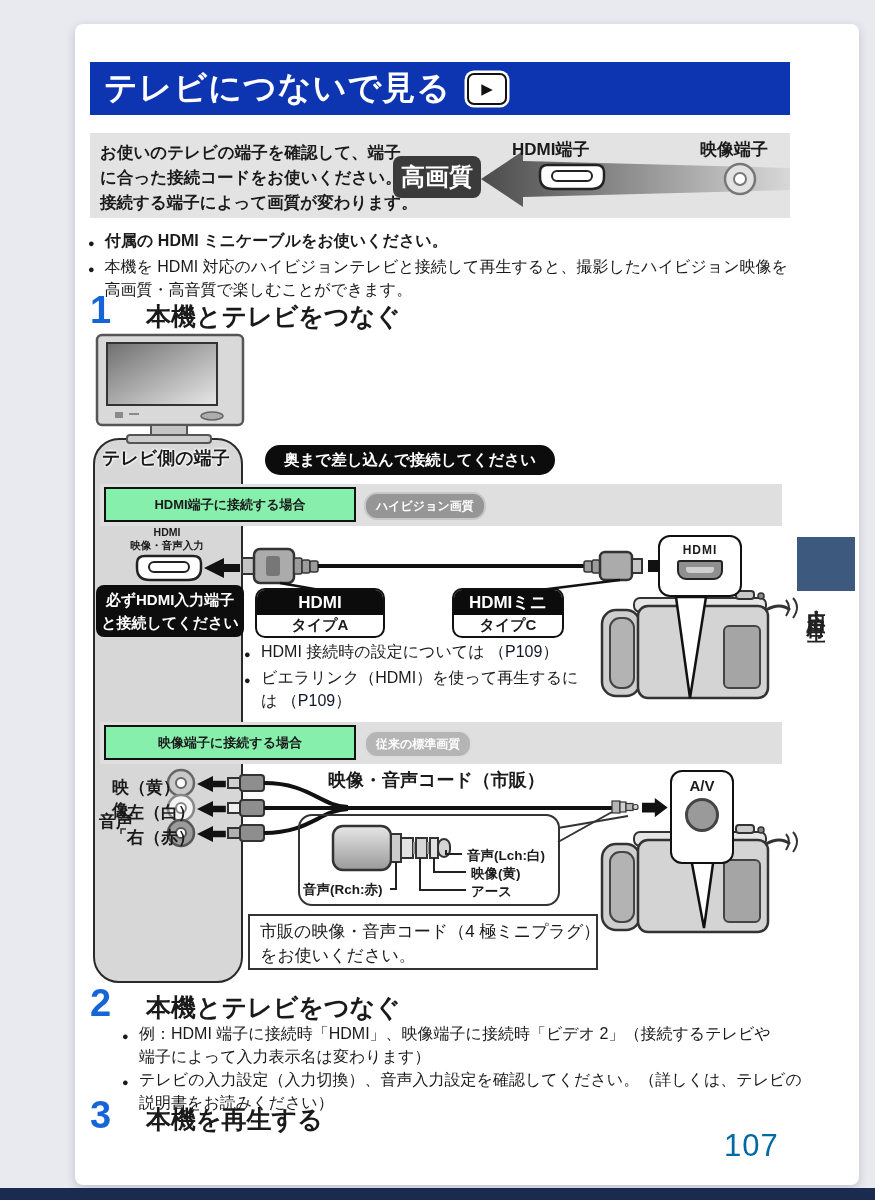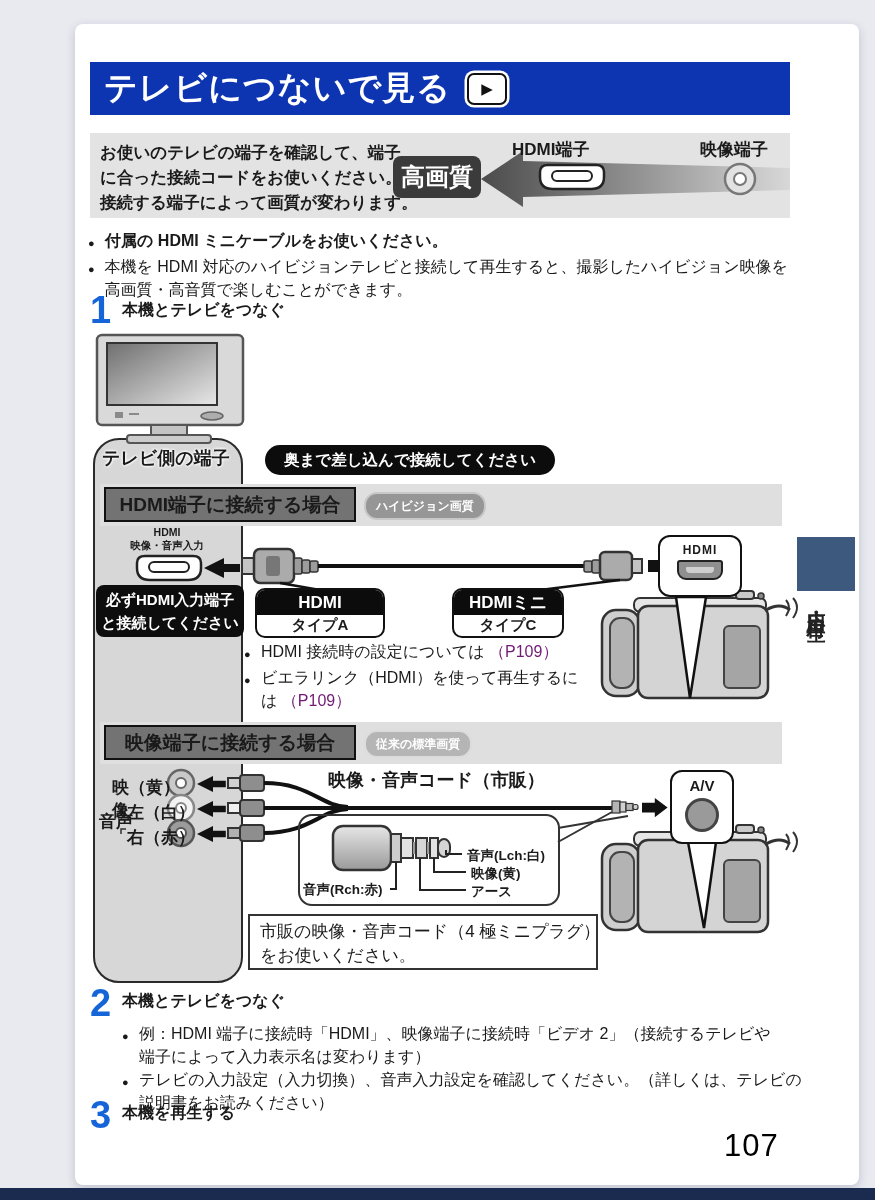--- a/index.html
+++ b/index.html
@@ -20,53 +20,53 @@
 
   .info-box{left:90px;top:133px;width:700px;height:85px;background:#e3e3e3;}
   .info-text{left:100px;top:140px;font-size:16.5px;line-height:25px;font-weight:bold;}
   .hq-badge{left:393px;top:156px;width:88px;height:42px;background:#3b3b3b;color:#fff;border-radius:8px;display:flex;align-items:center;justify-content:center;font-size:24px;font-weight:bold;}
   .arrow-label{font-size:17px;font-weight:bold;}
 
   .note-row{display:flex;font-size:16px;line-height:23px;}
   .note-row .mk{width:17px;font-size:11px;padding-top:3px;}
 
   .step-num{color:#1565d8;font-size:38px;font-weight:bold;line-height:1;}
-  .step-title{font-size:16px;font-weight:bold;}
+  .step-title{font-size:25px;font-weight:bold;margin-left:24px;}
 
   .panel{left:93px;top:438px;width:150px;height:545px;background:#d7d7d7;border:2.5px solid #2a2a2a;border-radius:26px;box-sizing:border-box;}
   .panel-label{left:102px;top:446px;font-size:18px;font-weight:bold;text-shadow:0 0 3px #fff,0 0 3px #fff,0 0 3px #fff;}
   .pill{left:265px;top:445px;width:290px;height:30px;background:#0c0c0c;border-radius:16px;color:#fff;display:flex;align-items:center;justify-content:center;font-size:15.5px;font-weight:bold;}
 
   .bar{left:100px;width:682px;height:42px;background:#dfdfdf;}
-  .heading-box{left:104px;width:252px;height:35px;background:#737373;border:2.5px solid #111;box-sizing:border-box;display:flex;align-items:center;justify-content:center;font-size:19px;font-weight:bold;}
+  .heading-box{left:104px;width:252px;height:35px;background:#86efac;border:2.5px solid #111;box-sizing:border-box;display:flex;align-items:center;justify-content:center;font-size:13px;font-weight:bold;}
   .badge{height:24px;border-radius:13px;color:#fff;display:flex;align-items:center;padding:0 10px;font-size:12px;font-weight:bold;}
   .badge.hd{background:#969696;border:2px solid #c8c8c8;}
   .badge.sd{background:#b5b5b5;border:2px solid #dcdcdc;}
 
   .port-label{left:117px;top:526px;width:100px;text-align:center;font-size:10.5px;font-weight:bold;line-height:13px;}
   .warn-box{left:96px;top:585px;width:148px;height:52px;background:#0d0d0d;border-radius:8px;color:#fff;display:flex;flex-direction:column;align-items:center;justify-content:center;font-size:15px;font-weight:bold;line-height:23px;}
   .cable-title{font-size:17px;font-weight:bold;}
   .type-box{width:130px;height:50px;border:2.5px solid #111;border-radius:10px;overflow:hidden;background:#fff;box-sizing:border-box;}
   .type-box .top{height:25px;background:#0c0c0c;color:#fff;display:flex;align-items:center;justify-content:center;font-size:17px;font-weight:bold;}
   .type-box .bot{height:20px;display:flex;align-items:center;justify-content:center;font-size:15px;font-weight:bold;}
   .callout{background:#fff;border:2.5px solid #111;border-radius:12px;box-sizing:border-box;display:flex;flex-direction:column;align-items:center;}
   .hdmi-logo{font-size:12px;font-weight:bold;letter-spacing:1px;margin-top:6px;}
   .hdmi-conn{width:42px;height:16px;background:#8f8f8f;border:2px solid #222;border-radius:3px 3px 9px 9px;margin-top:3px;display:flex;align-items:center;justify-content:center;}
   .hdmi-conn i{display:block;width:28px;height:6px;background:#cfcfcf;border-radius:1px 1px 4px 4px;}
   .av-circle{width:28px;height:28px;border-radius:50%;background:#9a9a9a;border:3px solid #444;margin-top:4px;}
 
-  .link{color:#701a75;}
+  .link{color:#0f172a;}
   .small-lbl{font-size:17px;font-weight:bold;}
   .plug-box{left:298px;top:814px;width:262px;height:92px;border:2.5px solid #333;border-radius:14px;background:transparent;box-sizing:border-box;}
   .plug-lbl{font-size:13.5px;font-weight:bold;}
   .note-box{left:248px;top:914px;width:350px;height:56px;border:2px solid #333;background:#fff;box-sizing:border-box;padding:4px 10px;font-size:17px;line-height:24px;}
 
   .side-square{left:797px;top:537px;width:58px;height:54px;background:#3d5a7e;}
   .side-text{left:803px;top:596px;height:140px;writing-mode:vertical-rl;text-orientation:upright;font-size:19px;font-weight:bold;letter-spacing:3px;color:#222;}
-  .page-num{left:724px;top:1128px;font-size:31px;font-weight:500;letter-spacing:1px;color:#000000;}
+  .page-num{left:724px;top:1128px;font-size:31px;font-weight:500;letter-spacing:1px;color:#0369a1;}
 </style>
 </head>
 <body>
 
 <div class="stage">
   <div class="page"></div>
 
   <svg class="overlay" width="875" height="1200" viewBox="0 0 875 1200">
     <defs>
       <linearGradient id="tvScreen" x1="0" y1="0" x2="1" y2="1">
@@ -286,21 +286,21 @@
   <div class="abs z3 small-lbl" style="left:112px;top:776px;width:56px;display:flex;justify-content:space-between;">
     <span>映像</span>
       <span>（黄）</span>
   </div>
   <div class="abs z3 small-lbl nw" style="left:99px;top:810px;">音声</div>
   <div class="abs z3 small-lbl nw" style="left:127px;top:801px;">左（白）</div>
   <div class="abs z3 small-lbl nw" style="left:127px;top:826px;">右（赤）</div>
 
   <div class="abs z3 cable-title nw" style="left:328px;top:768px;font-size:18px;">映像・音声コード（市販）</div>
 
-  <div class="abs z3 callout" style="left:670px;top:770px;width:64px;height:74px;">
+  <div class="abs z3 callout" style="left:670px;top:770px;width:64px;height:94px;">
     <span style="font-size:15px;font-weight:bold;margin-top:5px;">A/V</span>
     <span class="av-circle"></span>
   </div>
 
   <div class="abs z3 plug-box"></div>
   <div class="abs z3 plug-lbl nw" style="left:467px;top:847px;">音声(Lch:白)</div>
   <div class="abs z3 plug-lbl nw" style="left:471px;top:865px;">映像(黄)</div>
   <div class="abs z3 plug-lbl nw" style="left:471px;top:883px;">アース</div>
   <div class="abs z3 plug-lbl nw" style="left:303px;top:881px;">音声(Rch:赤)</div>
 

